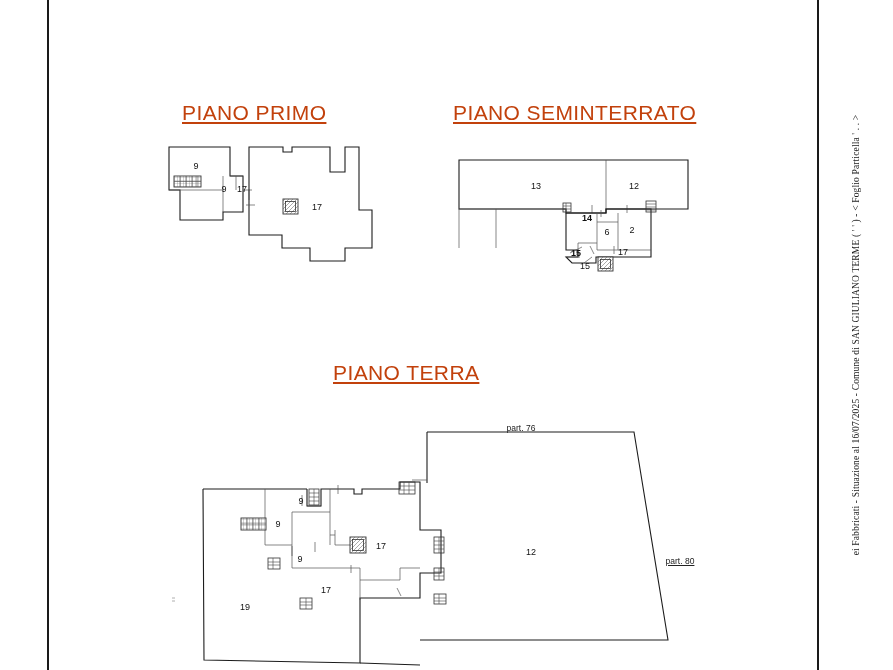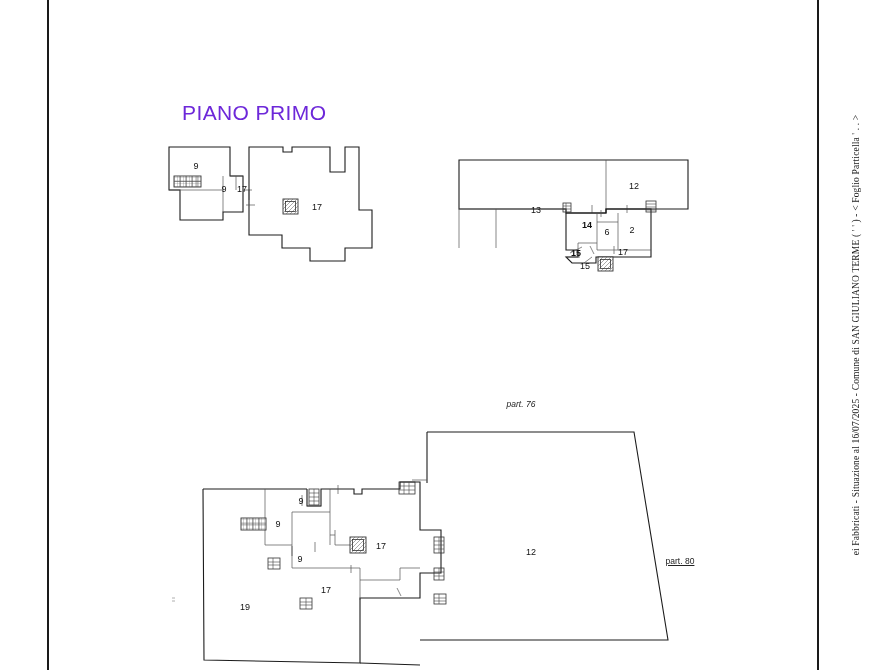--- a/index.html
+++ b/index.html
@@ -28,22 +28,23 @@
     background: #1a1a1a;
   }
   .frame-line.left  { left: 47px; }
   .frame-line.right { left: 817px; }
 
   
   .plan-title {
     position: absolute;
     font-size: 21px;
     letter-spacing: 0.4px;
-    color: #6d28d9;
+    color: #c2410c;
     white-space: nowrap;
+    text-decoration: underline;
   }
   #title-primo        { left: 182px; top: 101px; }
   #title-seminterrato { left: 453px; top: 101px; }
   #title-terra        { left: 333px; top: 361px; }
 
   
   #drawing {
     position: absolute;
     left: 0;
     top: 0;
@@ -121,20 +122,22 @@
 </style>
 </head>
 <body>
 
 <div id="page">
 
   <div class="frame-line left"></div>
   <div class="frame-line right"></div>
 
   <div class="plan-title" id="title-primo">PIANO PRIMO</div>
+  <div class="plan-title" id="title-seminterrato">PIANO SEMINTERRATO</div>
+  <div class="plan-title" id="title-terra">PIANO TERRA</div>
 
   <svg id="drawing" viewBox="0 0 893 670">
     <defs>
       <pattern id="hatchpat" width="4" height="4" patternUnits="userSpaceOnUse">
         <path d="M0,4 L4,0" stroke="#555" stroke-width="0.5"></path>
       </pattern>
       <pattern id="stairpat" width="3" height="3" patternUnits="userSpaceOnUse">
         <path d="M0,0 L0,3" stroke="#555" stroke-width="0.5"></path>
         <path d="M0,0 L3,0" stroke="#555" stroke-width="0.4"></path>
       </pattern>
@@ -274,37 +277,37 @@
 
       <path class="wall" d="M360,663 L420,665"></path>
     </g>
   </svg>
 
   <div class="room-label" style="left:196px; top:166px;">9</div>
   <div class="room-label" style="left:224px; top:189px;">9</div>
   <div class="room-label" style="left:242px; top:189px;">17</div>
   <div class="room-label" style="left:317px; top:207px;">17</div>
 
-  <div class="room-label" style="left:536px; top:186px;margin-top:24px;">13</div>
+  <div class="room-label" style="left:536px; top:186px;">13</div>
   <div class="room-label" style="left:634px; top:186px;">12</div>
-  <div class="room-label" style="left:587px; top:225px;font-weight:bold;">14</div>
+  <div class="room-label" style="left:587px; top:218px;font-weight:bold;">14</div>
   <div class="room-label" style="left:607px; top:232px;">6</div>
   <div class="room-label" style="left:632px; top:230px;">2</div>
   <div class="room-label" style="left:576px; top:253px;font-weight:bold;">15</div>
   <div class="room-label" style="left:585px; top:266px;">15</div>
   <div class="room-label" style="left:623px; top:252px;">17</div>
 
   <div class="room-label" style="left:301px; top:501px;">9</div>
   <div class="room-label" style="left:278px; top:524px;">9</div>
   <div class="room-label" style="left:300px; top:559px;">9</div>
   <div class="room-label" style="left:381px; top:546px;">17</div>
   <div class="room-label" style="left:326px; top:590px;">17</div>
   <div class="room-label" style="left:245px; top:607px;">19</div>
   <div class="room-label" style="left:531px; top:552px;">12</div>
 
-  <div class="parcel-label" style="left:521px; top:404px;font-style:italic;">part. 76</div>
+  <div class="parcel-label" style="left:521px; top:428px;">part. 76</div>
   <div class="parcel-label" style="left:680px; top:561px;text-decoration:underline;">part. 80</div>
 
   <div id="footer-strip">
     <div id="footer-text">ei Fabbricati - Situazione al 16/07/2025 - Comune di SAN GIULIANO TERME ( ' ' )  - &lt; Foglio    Particella  ' . . &gt;</div>
   </div>
 
 </div>
 
 </body></html>

